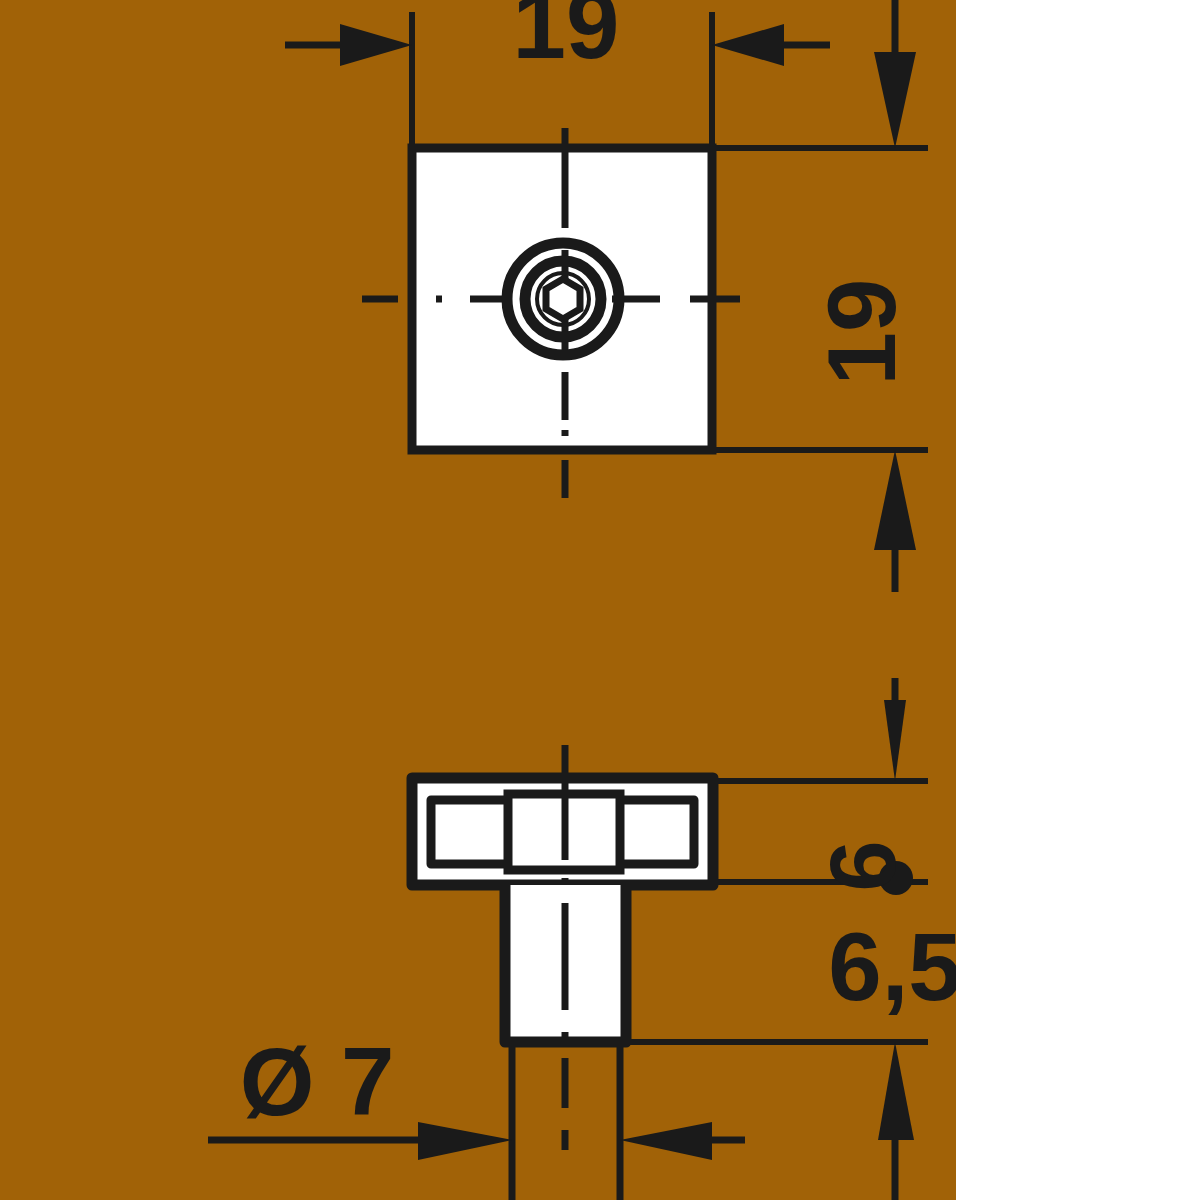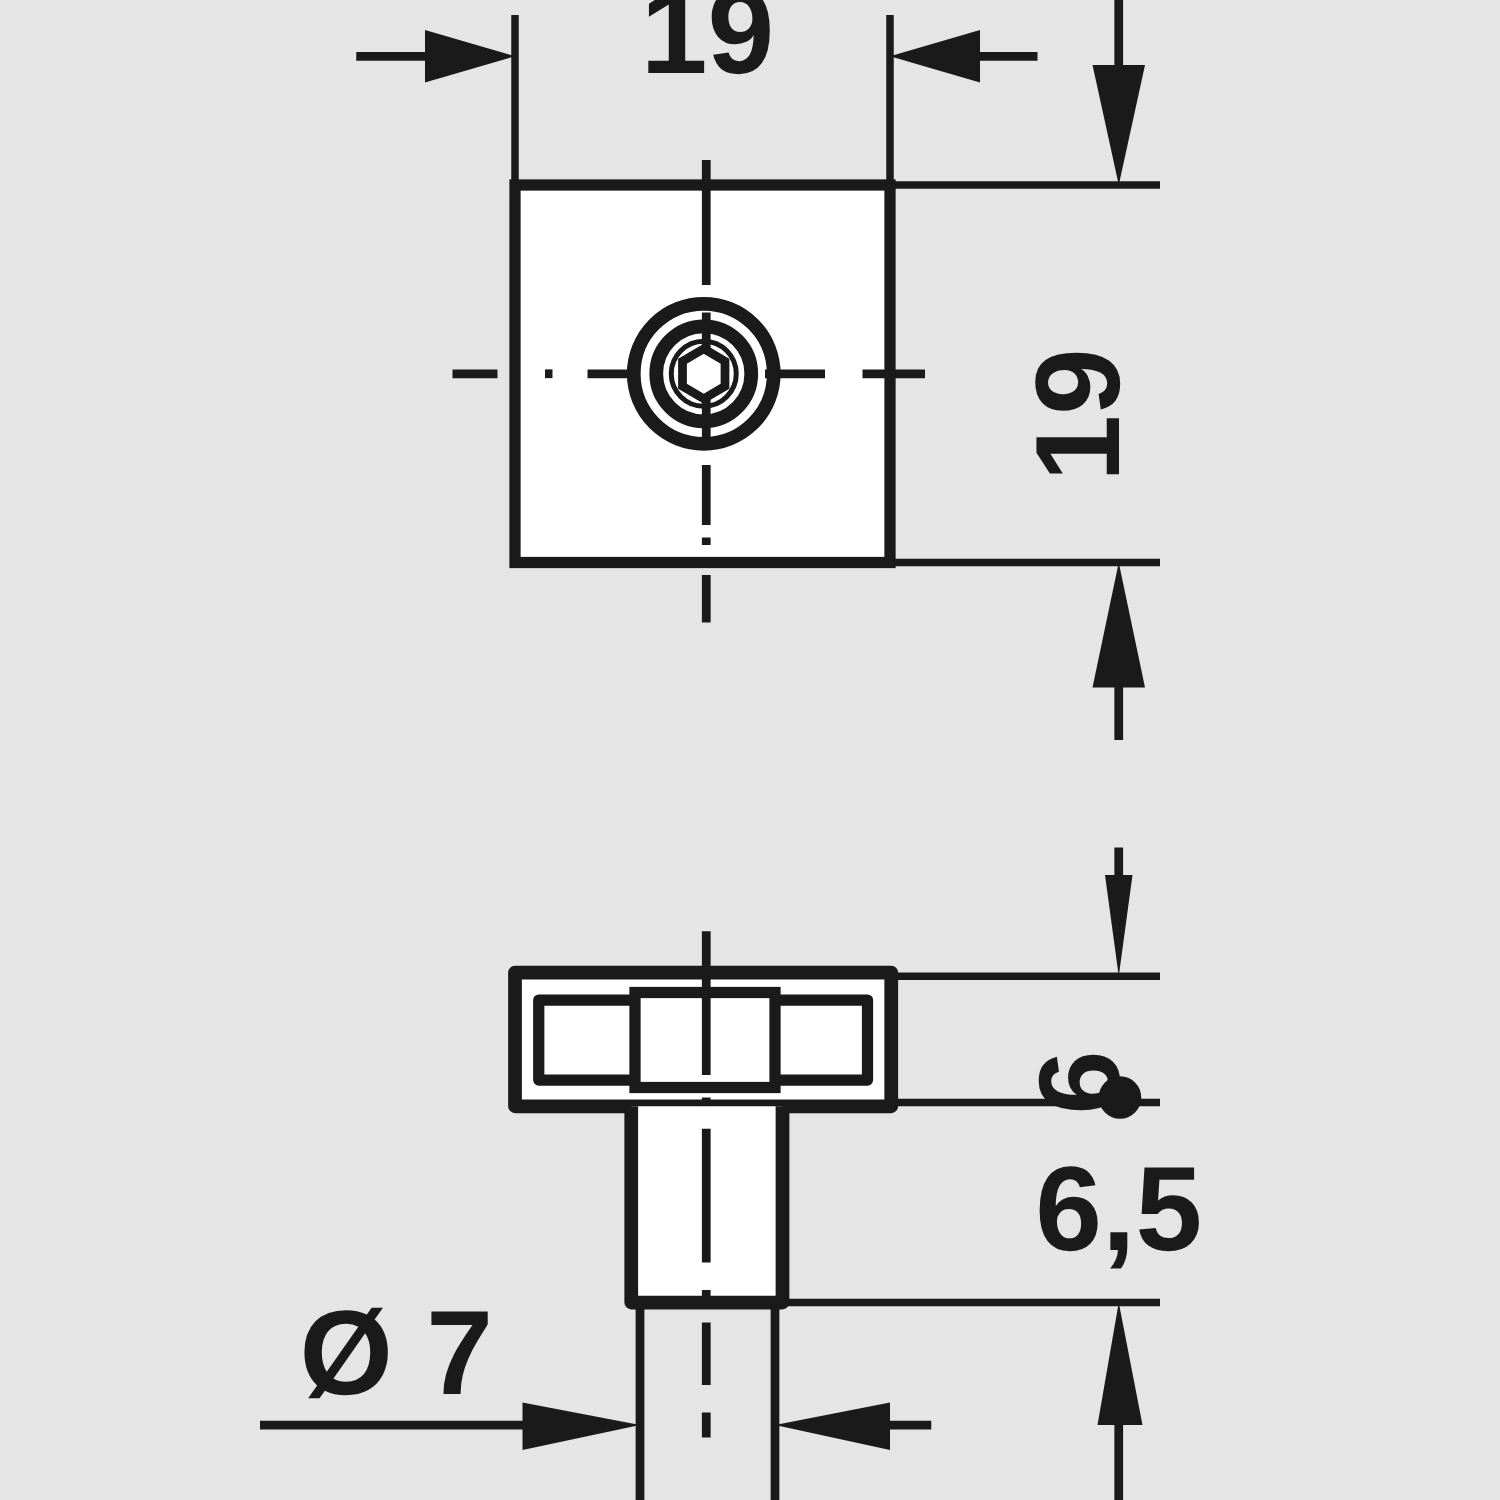--- a/index.html
+++ b/index.html
@@ -2,23 +2,23 @@
 <html><head>
 <meta charset="utf-8">
 <style>
   html, body {
     margin: 0;
     padding: 0;
     background: #ffffff;
   }
   #drawing-root {
     position: relative;
-    width: 1200px;
+    width: 956px;
     height: 1200px;
-    background: #e5e5e5;
+    background: #a16207;
     font-family: "Liberation Sans", sans-serif;
     overflow: hidden;
   }
   #drawing-svg {
     display: block;
     width: 1200px;
     height: 1200px;
   }
   .dim-text {
     font-family: "Liberation Sans", sans-serif;

